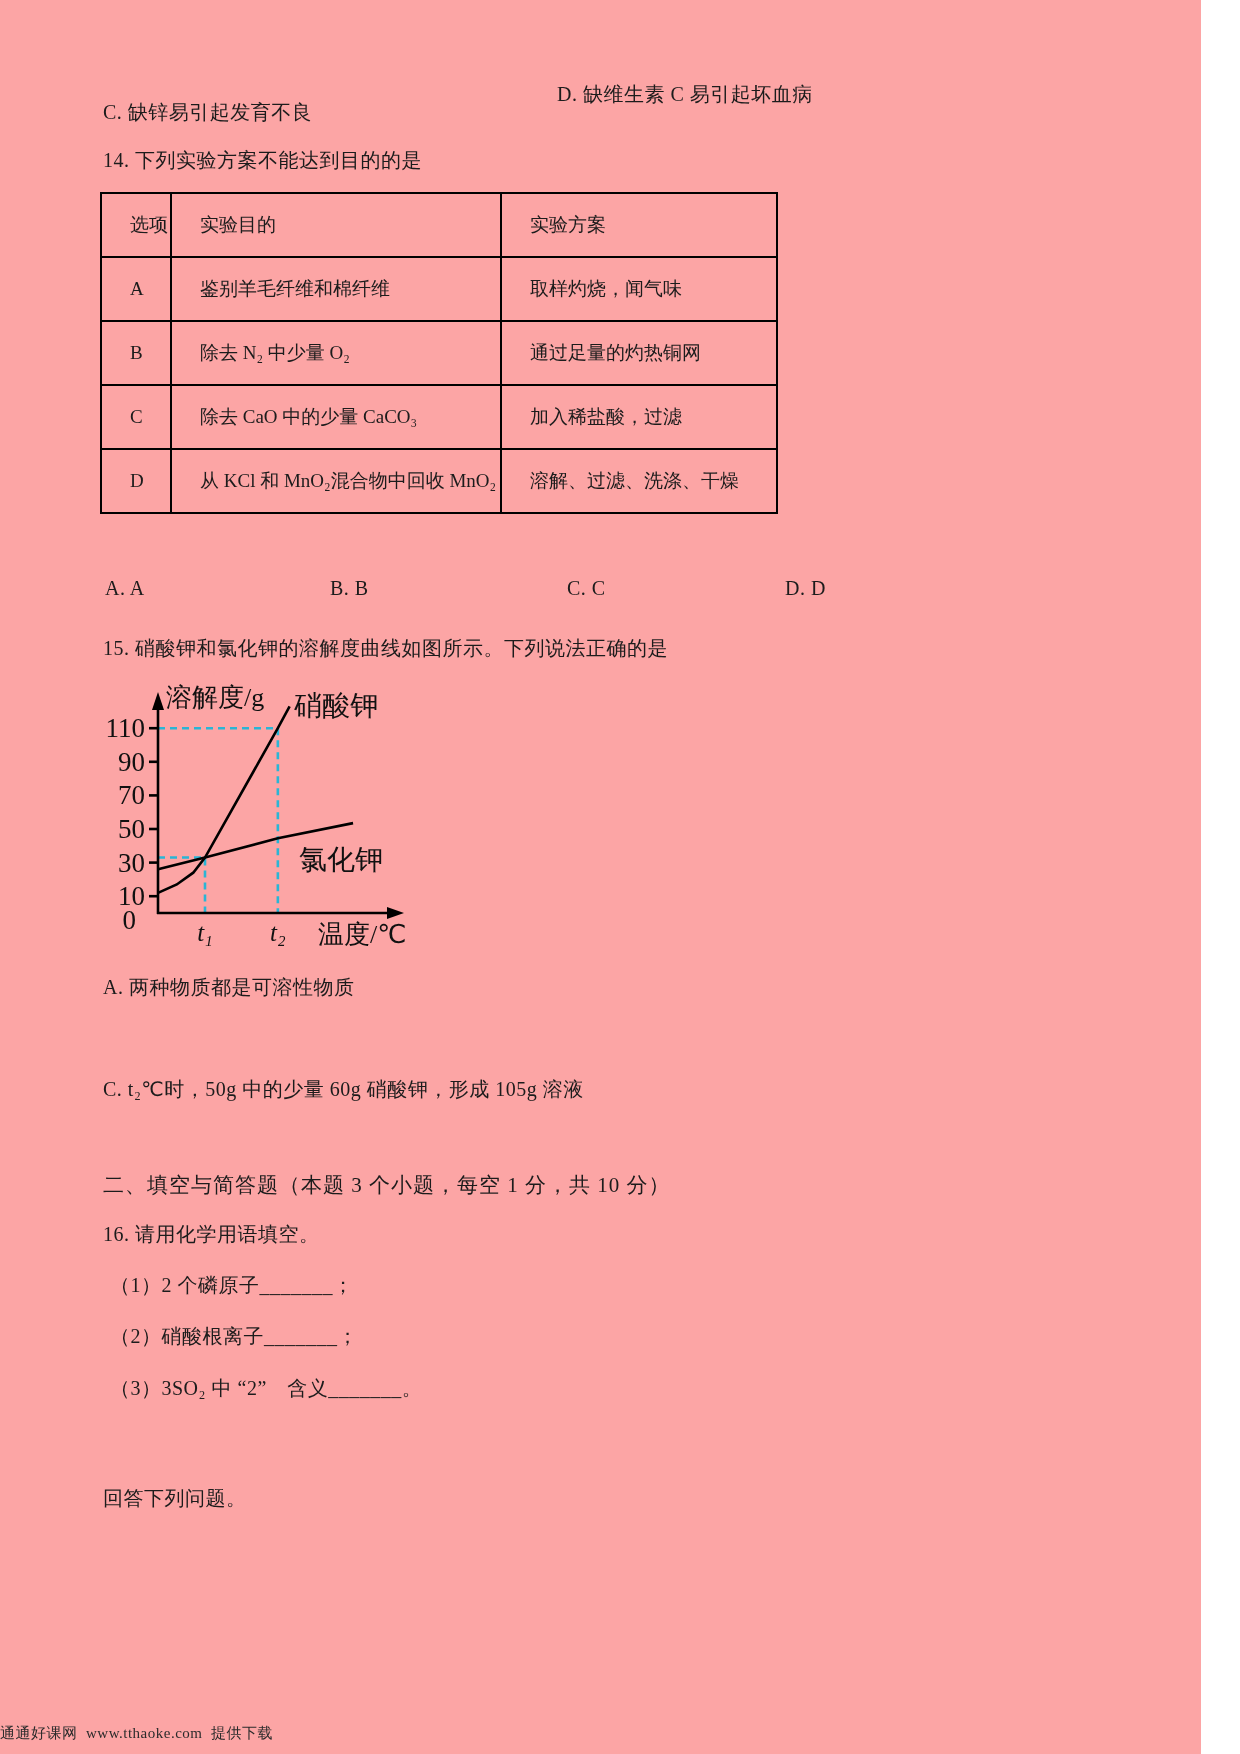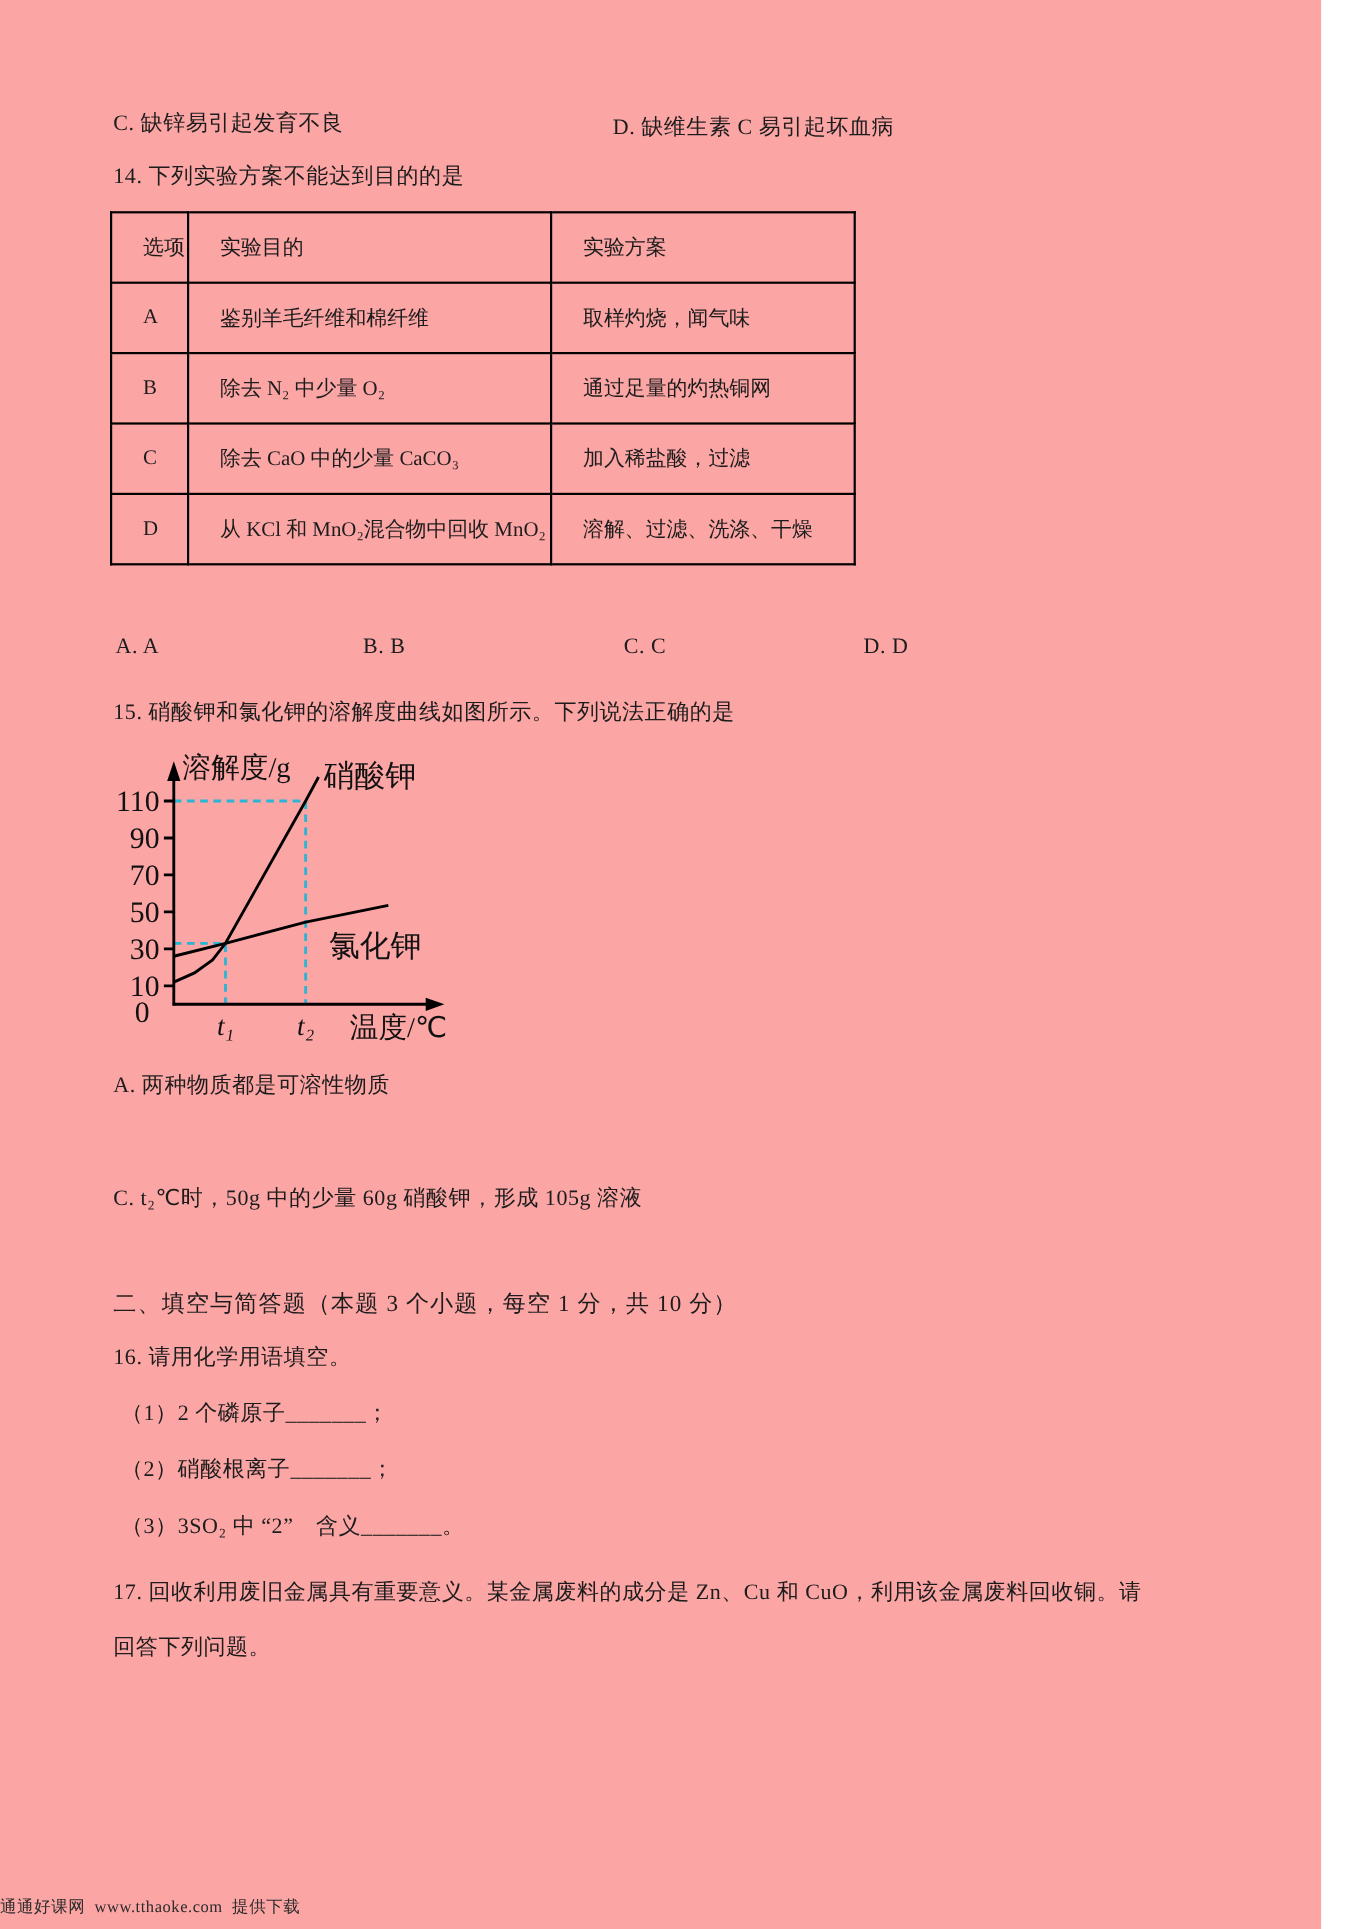--- a/index.html
+++ b/index.html
@@ -14,21 +14,21 @@
   #solubility-chart{position:absolute;left:92px;top:640px}
   #solubility-chart text{font-family:"Liberation Serif","DejaVu Sans",serif;fill:#111}
   #solubility-chart .xtick{font-style:italic}
 </style>
 </head>
 <body>
 
 <div class="page">
 
   <div class="t" style="left:103px;top:100px">C. 缺锌易引起发育不良</div>
-  <div class="t" style="left:557px;top:104px">D. 缺维生素 C 易引起坏血病</div>
+  <div class="t" style="left:557px;top:82px">D. 缺维生素 C 易引起坏血病</div>
 
   <div class="t" style="left:103px;top:148px">14. 下列实验方案不能达到目的的是</div>
 
   <table class="qtable">
     <colgroup>
         <col style="width:70px">
         <col style="width:330px">
         <col style="width:276px">
       </colgroup>
     <tbody>
@@ -100,17 +100,16 @@
   <div class="t" style="left:103px;top:975px">A. 两种物质都是可溶性物质</div>
   <div class="t" style="left:103px;top:1077px">C. t₂℃时，50g 中的少量 60g 硝酸钾，形成 105g 溶液</div>
 
   <div class="t heading" style="left:103px;top:1172px">二、填空与简答题（本题 3 个小题，每空 1 分，共 10 分）</div>
 
   <div class="t" style="left:103px;top:1222px">16. 请用化学用语填空。</div>
   <div class="t" style="left:110px;top:1273px">（1）2 个磷原子_______；</div>
   <div class="t" style="left:110px;top:1324px">（2）硝酸根离子_______；</div>
   <div class="t" style="left:110px;top:1376px">（3）3SO₂ 中 “2”　含义_______。</div>
 
-  <div class="t" style="left:103px;top:1436px">17. 回收利用废旧金属具有重要意义。某金属废料的成分是 Zn、Cu 和 CuO，利用该金属废料回收铜。请</div>
   <div class="t" style="left:103px;top:1486px">回答下列问题。</div>
 
   <div class="footer">通通好课网  www.tthaoke.com  提供下载</div>
 </div>
 
 </body></html>

